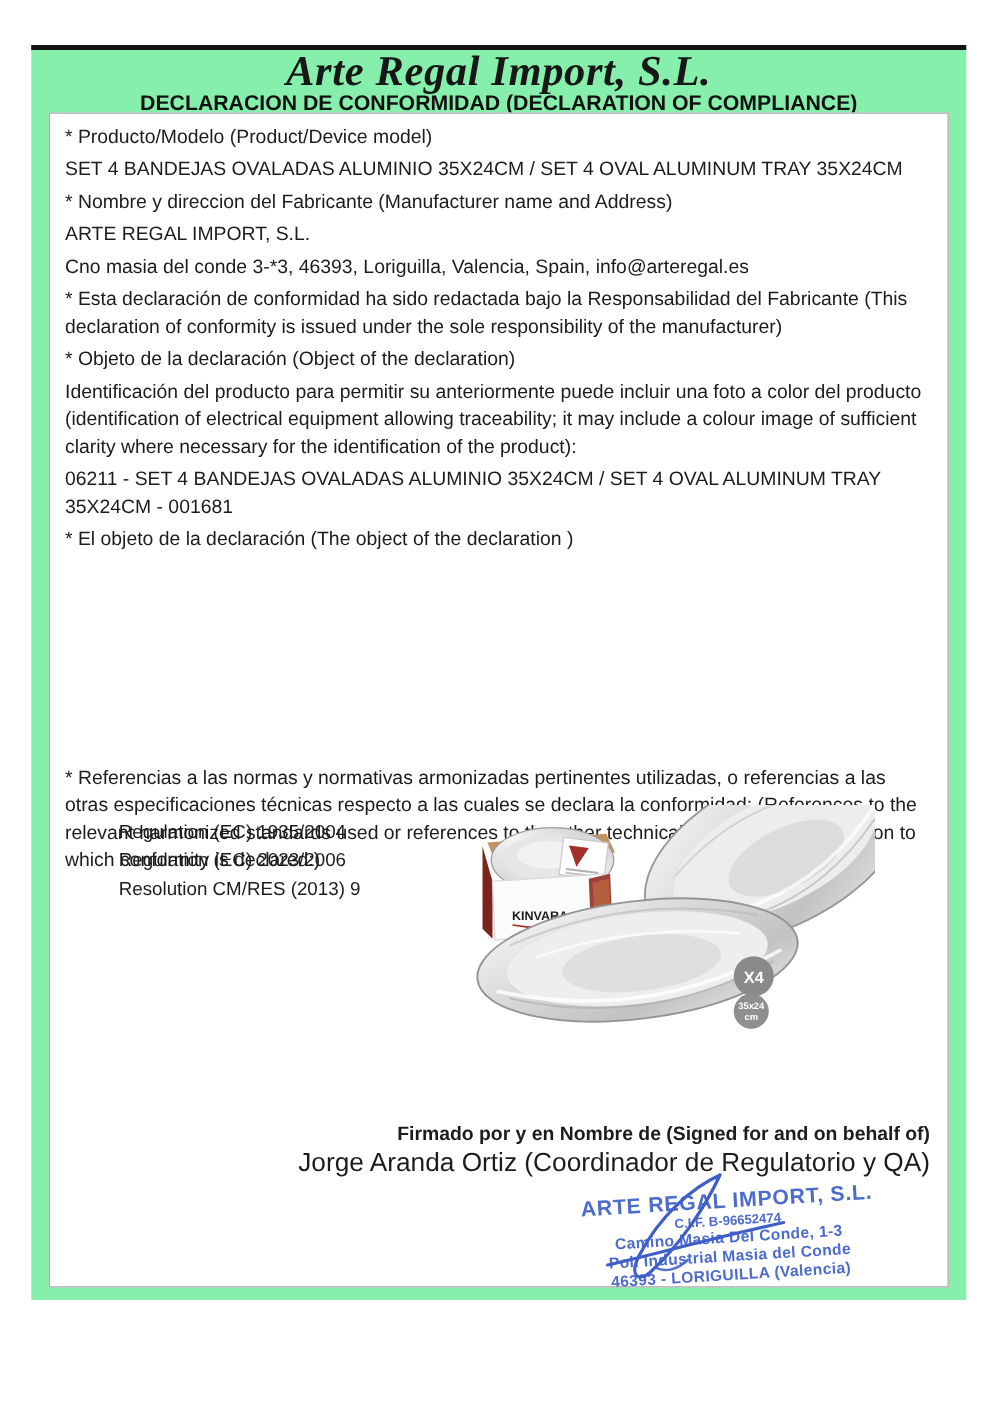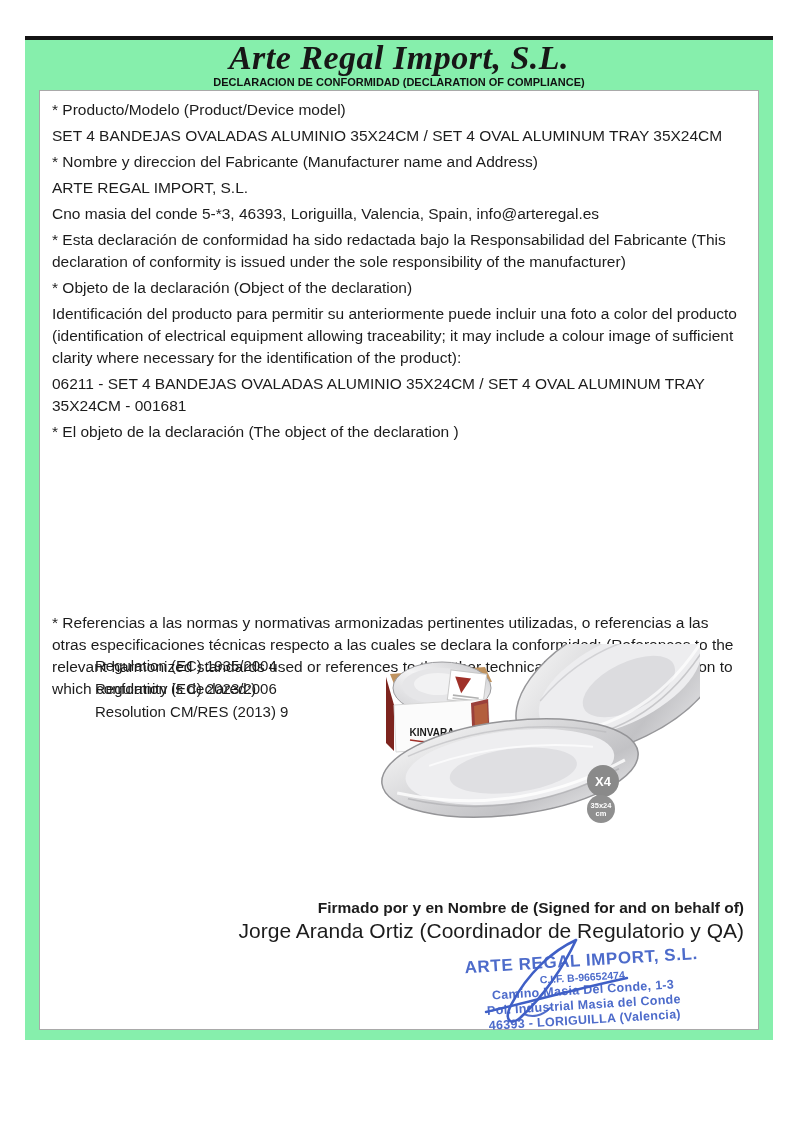--- a/index.html
+++ b/index.html
@@ -8,21 +8,21 @@
   .page-frame{
     position:absolute;left:25px;top:36px;width:748px;height:1004px;
     background:#86efac;border-top:4px solid #141414;box-sizing:border-box;
   }
   .doc-header{text-align:center;padding-top:0px;}
   .doc-company{
     font-family:"Liberation Serif",serif;font-style:italic;font-weight:bold;
     font-size:34px;line-height:36px;color:#171717;letter-spacing:.5px;
   }
   .doc-title{
-    font-size:11px;font-weight:bold;line-height:17px;color:#111;margin-top:-2px;
+    font-size:17px;font-weight:bold;line-height:17px;color:#111;margin-top:-2px;
   }
   .content-box{
     position:absolute;left:14px;top:50px;width:720px;height:940px;
     background:#ffffff;border:1px solid #a9a9a9;box-sizing:border-box;
     padding:7px 12px 0 12px;font-size:15.5px;line-height:22px;
   }
   .content-box p{margin:0 0 4px 0;}
   .content-box p.b{font-weight:normal;margin-top:1px;}
   .spacer{height:164px;}
 
@@ -55,21 +55,21 @@
   <div class="doc-header">
     <div class="doc-company">Arte Regal Import, S.L.</div>
     <div class="doc-title">DECLARACION DE CONFORMIDAD  (DECLARATION OF COMPLIANCE)</div>
   </div>
 
   <div class="content-box">
     <p class="b">* Producto/Modelo (Product/Device model)</p>
     <p>SET 4 BANDEJAS OVALADAS ALUMINIO 35X24CM / SET 4 OVAL ALUMINUM TRAY 35X24CM</p>
     <p class="b">* Nombre y direccion del Fabricante (Manufacturer name and Address)</p>
     <p>ARTE REGAL IMPORT, S.L.</p>
-    <p>Cno masia del conde 5-*3, 46393, Loriguilla, Valencia, Spain, info@arteregal.es</p>
+    <p>Cno masia del conde 3-*3, 46393, Loriguilla, Valencia, Spain, info@arteregal.es</p>
     <p class="b">* Esta declaración de conformidad ha sido redactada bajo la Responsabilidad del Fabricante (This declaration of conformity is issued under the sole responsibility of the manufacturer)</p>
     <p class="b">* Objeto de la declaración (Object of the declaration)</p>
     <p>Identificación del producto para permitir su anteriormente puede incluir una foto a color del producto (identification of electrical equipment allowing traceability; it may include a colour image of sufficient clarity where necessary for the identification of the product):</p>
     <p>06211 - SET 4 BANDEJAS OVALADAS ALUMINIO 35X24CM / SET 4 OVAL ALUMINUM TRAY 35X24CM - 001681</p>
     <p class="b">* El objeto de la declaración (The object of the declaration )</p>
     <div class="spacer"></div>
     <p class="b">* Referencias a las normas y normativas armonizadas pertinentes utilizadas, o referencias a las otras especificaciones técnicas respecto a las cuales se declara la conformidad: (References to the relevant harmonized standards used or references to the other technical specifications in relation to which conformity is declared:)</p>
 
     <div class="regulations">
       <div>Regulation (EC) 1935/2004</div>

